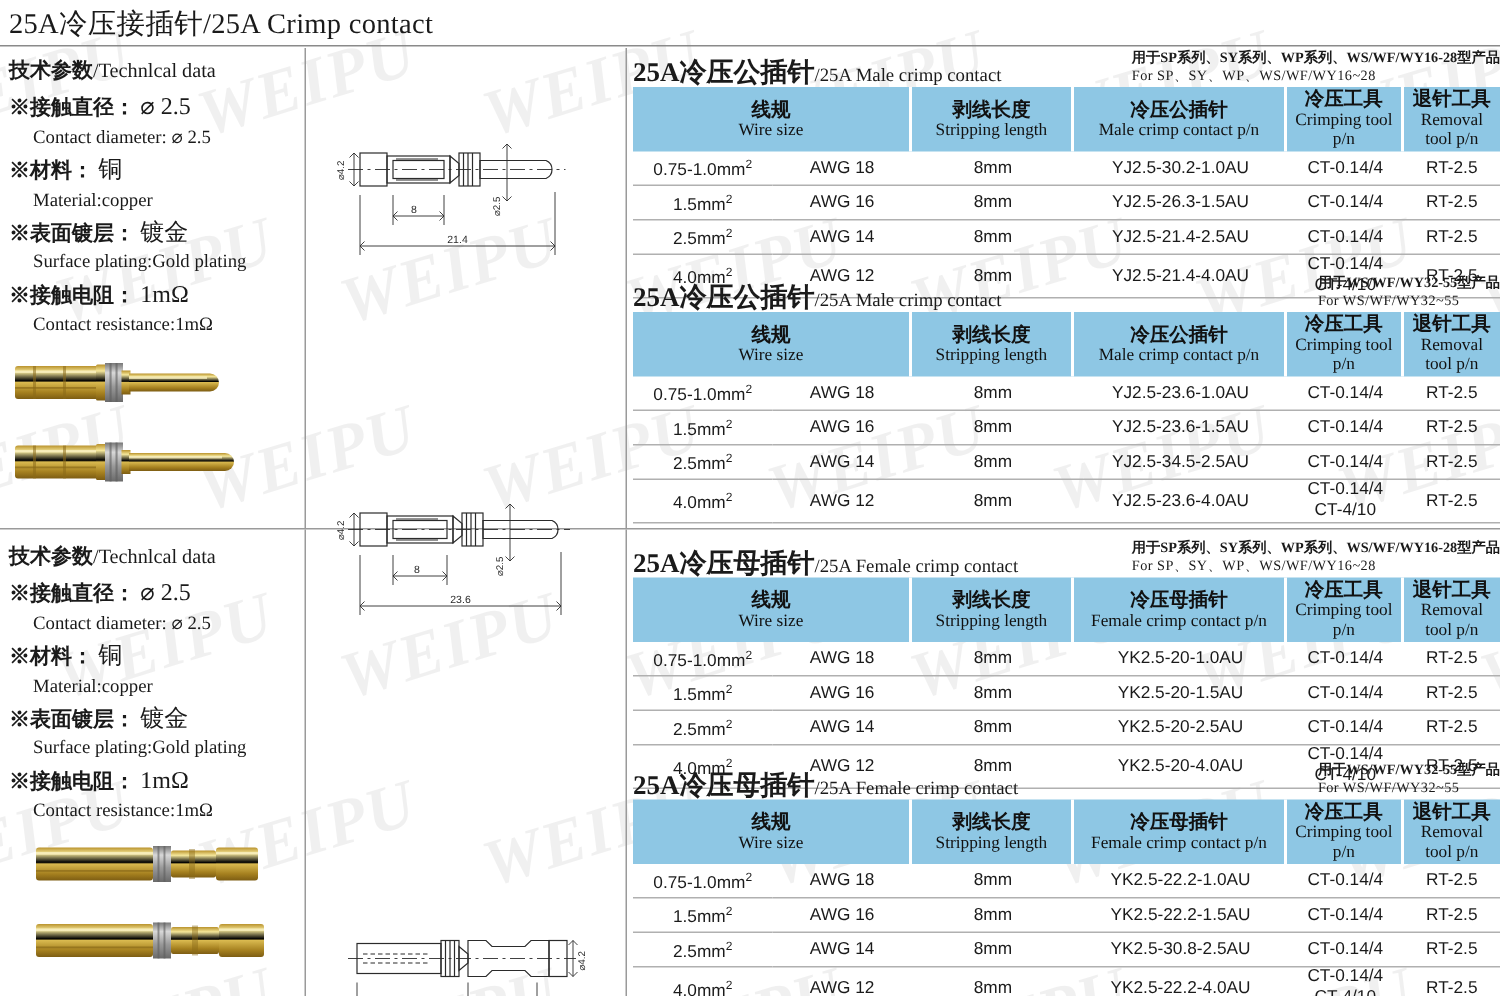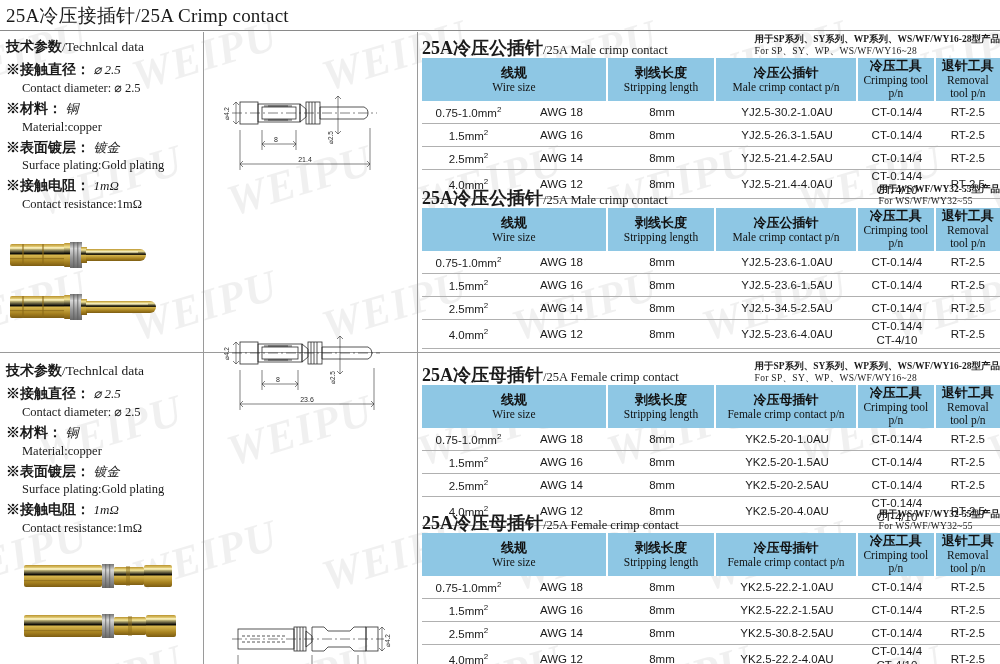--- a/index.html
+++ b/index.html
@@ -68,21 +68,21 @@
     font-size: 13.5px;
     margin-bottom: 5px;
     white-space: nowrap;
   }
   .spec-title .cn { font-weight: bold; font-size: 14px; }
   .spec-row { margin-bottom: 3px; }
   .spec-cn {
     font-size: 14px; font-weight: bold;
     white-space: nowrap; line-height: 1.35;
   }
-  .spec-cn .val { font-weight: normal; font-size: 13px; font-style: italic; }
+  .spec-cn .val { font-weight: normal; font-size: 16px; }
   .spec-en {
     font-size: 12.5px;
     padding-left: 16px;
     line-height: 1.35;
     white-space: nowrap;
   }
 
   
   .photo-group { width: 200px; }
   .contact-photo { position: relative; margin-bottom: 14px; }

